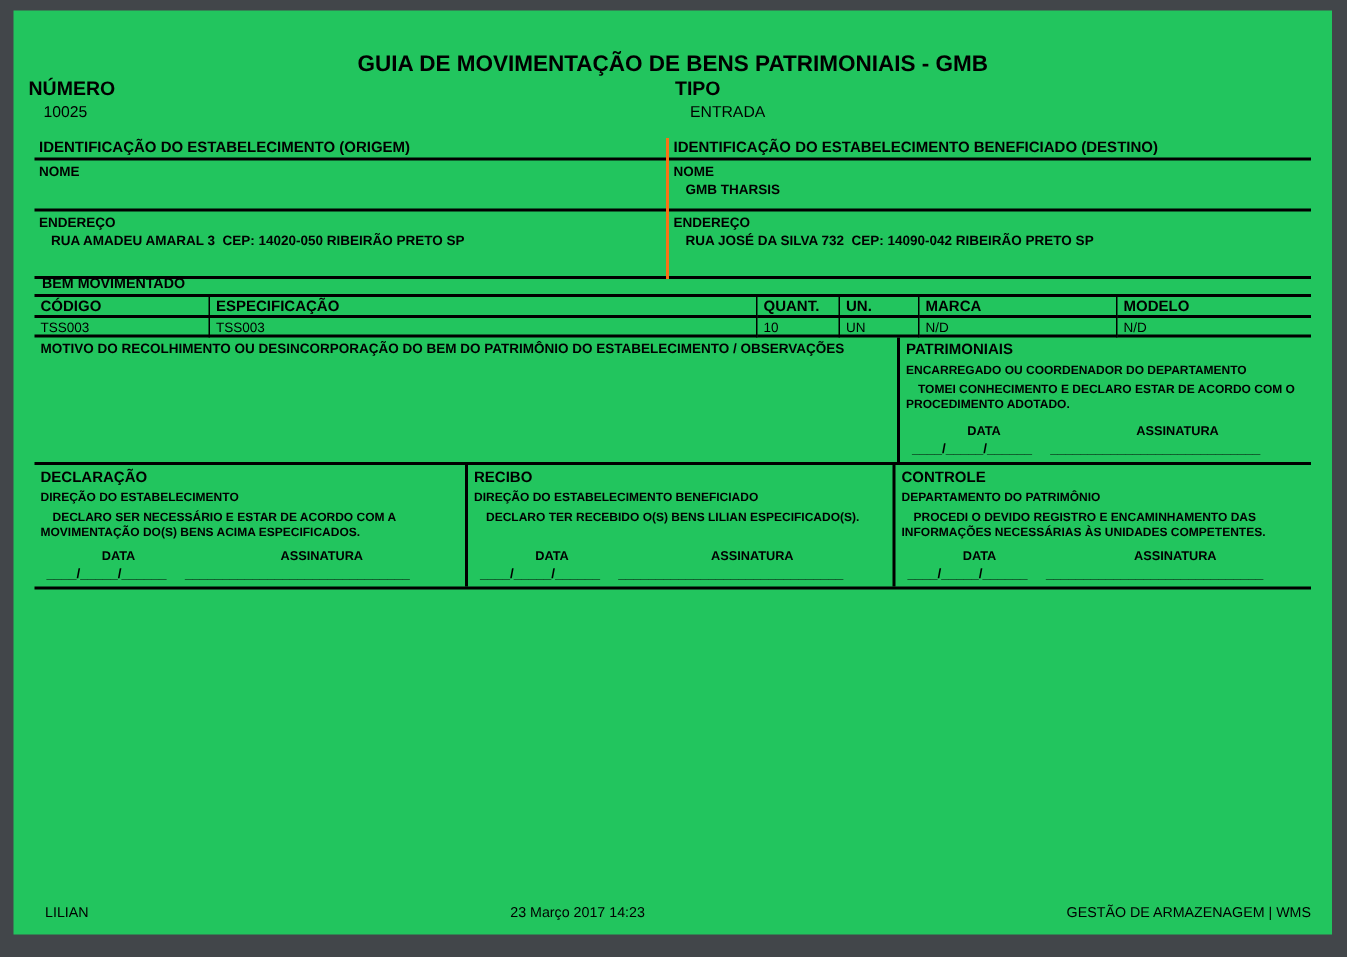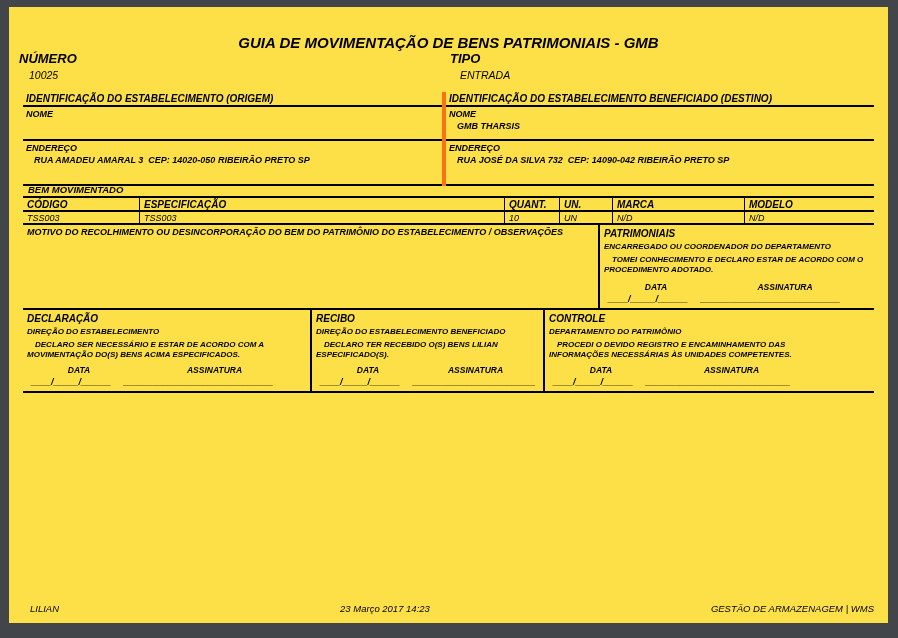--- a/index.html
+++ b/index.html
@@ -4,38 +4,38 @@
 <style>
   html,body{margin:0;padding:0;}
   body{
     width:898px;height:638px;position:relative;
     background:#42464a;
     font-family:"Liberation Sans",sans-serif;
     -webkit-font-smoothing:antialiased;
   }
   .page{
     position:absolute;left:9px;top:7px;width:879px;height:616px;
-    background:#fde047;overflow:hidden;color:#000;font-style:italic;
+    background:#22c55e;overflow:hidden;color:#000;
   }
   .doc-title{
     position:absolute;top:27px;left:0;right:0;text-align:center;
     font-size:15px;font-weight:bold;
   }
   .numero-block{position:absolute;top:44px;left:10px;}
   .tipo-block{position:absolute;top:44px;left:441px;}
   .big-label{font-size:13px;font-weight:bold;}
   .big-value{font-size:10.5px;padding:3px 0 0 10px;}
 
   
   .id-grid{
     position:absolute;top:85px;left:14px;width:851px;
     display:flex;
   }
   .id-col{box-sizing:border-box;}
-  .id-col.left{width:423px;border-right:4px solid #f97316;}
+  .id-col.left{width:423px;border-right:2px solid #f97316;}
   .id-col.right{width:428px;}
   .sec-head{
     font-size:10px;font-weight:bold;
     padding:1px 0 1px 3px;border-bottom:2px solid #000;
     white-space:nowrap;overflow:hidden;
   }
   .field{border-bottom:2px solid #000;box-sizing:border-box;}
   .field.nome{height:34px;}
   .field.endereco{height:45px;}
   .field-label{font-size:9px;font-weight:bold;padding:2px 0 0 3px;}
@@ -67,21 +67,21 @@
     padding:2px 4px 0 4px;
   }
   .motivo-title{font-size:9px;font-weight:bold;}
 
   .sig-row{
     position:absolute;top:303px;left:14px;width:851px;height:83px;
     display:flex;box-sizing:border-box;border-bottom:2px solid #000;
   }
   .sig-cell{box-sizing:border-box;display:flex;flex-direction:column;}
   .sig-cell.c1{width:289px;border-right:2px solid #000;}
-  .sig-cell.c2{width:233px;border-right:2px solid #000;}
+  .sig-cell.c2{width:285px;border-right:2px solid #000;}
   .sig-cell.c3{width:277px;}
   .sig-block{display:flex;flex-direction:column;flex:1;box-sizing:border-box;width:274px;}
   .sig-title{font-size:10px;font-weight:bold;padding:3px 0 0 4px;}
   .sig-sub{font-size:8px;font-weight:bold;padding:3px 0 0 4px;}
   .sig-body{font-size:8px;font-weight:bold;padding:4px 4px 0 4px;line-height:1.3;text-indent:8px;}
   .sig-spacer{flex:1;}
   .sig-labels{display:flex;font-size:8.5px;font-weight:bold;padding:0 8px 2px 8px;}
   .sig-labels .l-data{width:96px;text-align:center;}
   .sig-labels .l-ass{flex:1;text-align:center;}
   .sig-lines{display:flex;font-size:9px;font-weight:bold;padding:0 8px 4px 8px;gap:12px;white-space:nowrap;}

